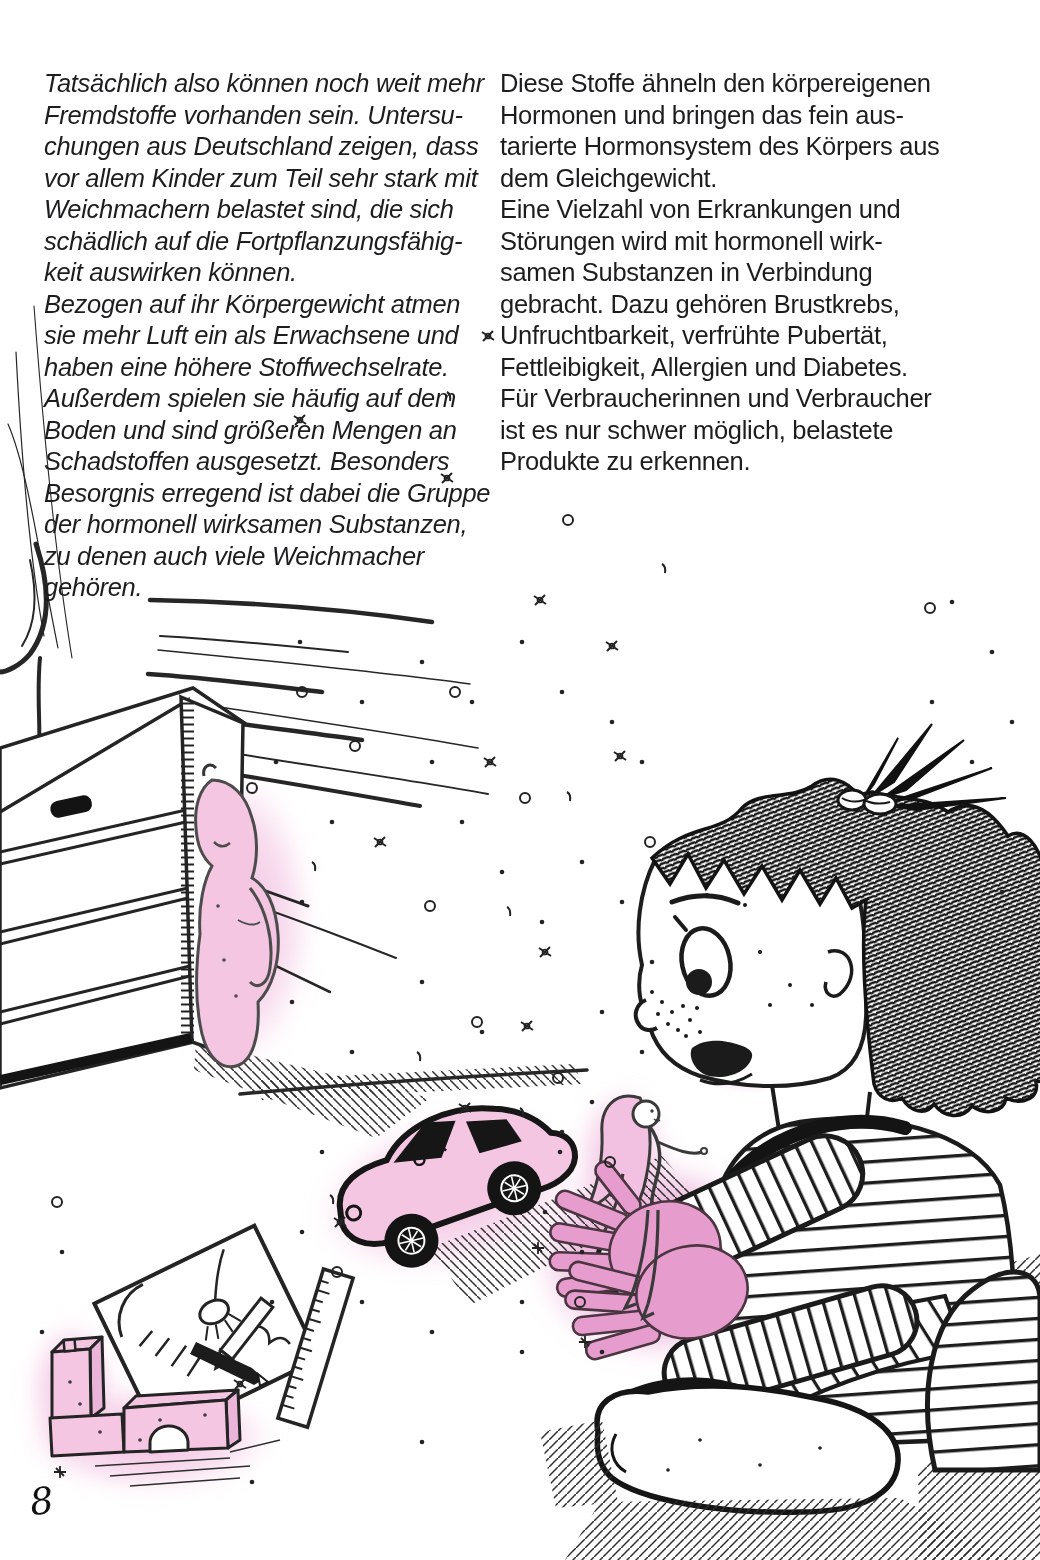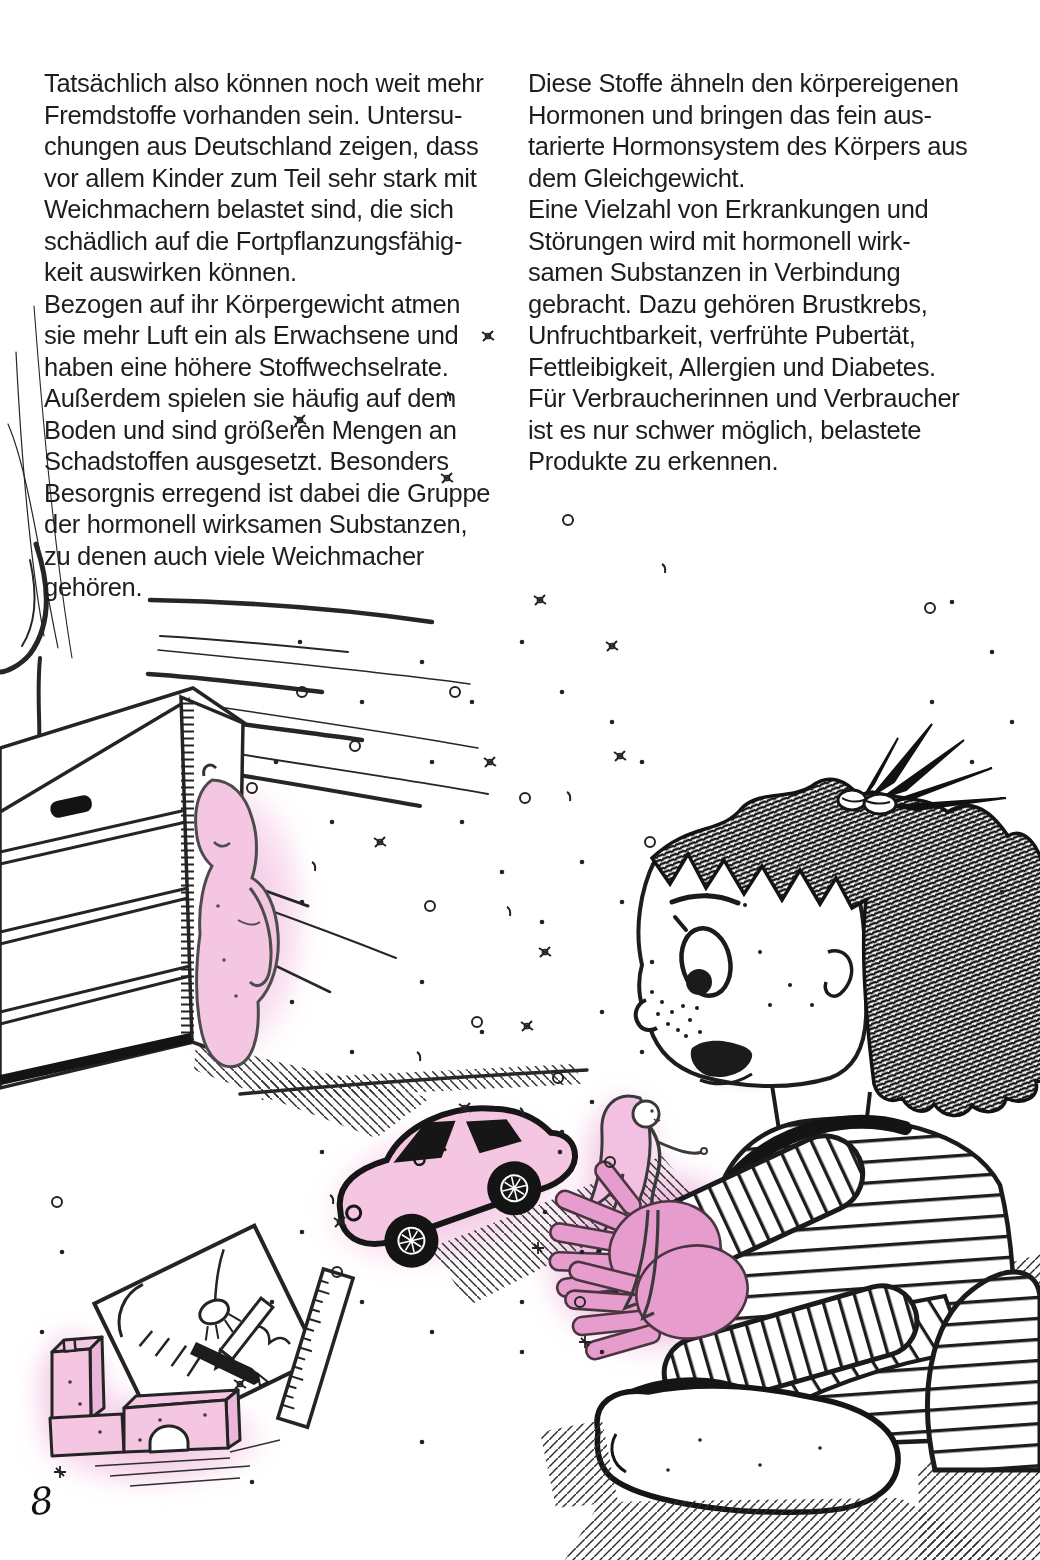--- a/index.html
+++ b/index.html
@@ -1,21 +1,21 @@
 <!DOCTYPE html>
 <html><head>
 <meta charset="utf-8">
 <style>
   html,body{margin:0;padding:0;background:#fff;}
   .page{position:relative;width:1040px;height:1560px;background:#ffffff;overflow:hidden;
         font-family:"Liberation Sans","DejaVu Sans",sans-serif;}
   .col{position:absolute;top:68px;white-space:pre;font-size:25.5px;line-height:31.5px;
        color:#1d1d1f;letter-spacing:-0.3px;z-index:2;}
-  .col-left{left:44px;}
-  .col-right{left:528px;}
+  .col-left{left:44px;font-style:italic;}
+  .col-right{left:500px;}
   .illustration{position:absolute;left:0;top:0;z-index:1;}
   .page-number{position:absolute;left:30px;top:1480px;z-index:2;color:#101010;
        font-family:"DejaVu Serif",serif;font-style:italic;font-size:37px;transform:rotate(-7deg);}
 </style>
 </head>
 <body>
 
 <div class="page">
 
   <svg class="illustration" width="1040" height="1560" viewBox="0 0 1040 1560">

